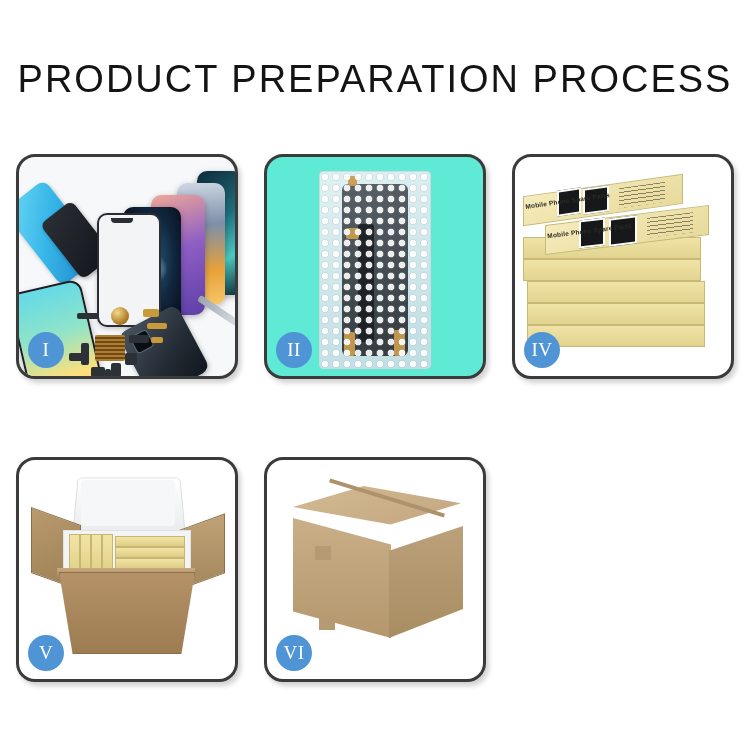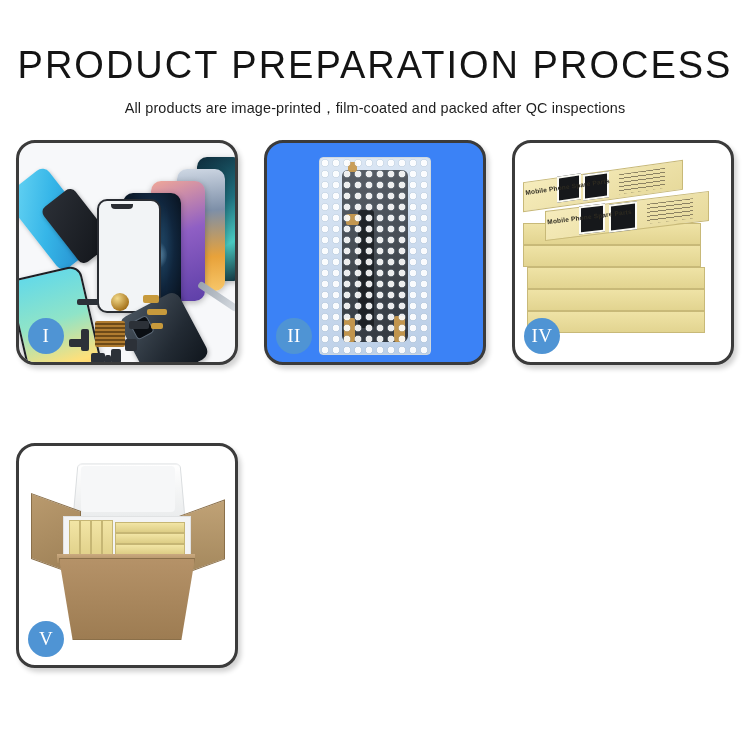--- a/index.html
+++ b/index.html
@@ -3,21 +3,21 @@
 <meta charset="utf-8">
 <style>
   html,body{margin:0;padding:0;}
   body{
     width:750px;height:750px;
     background:#ffffff;
     font-family:"Liberation Sans", sans-serif;
     overflow:hidden;
     position:relative;
   }
-  .page{width:750px;height:563px;position:relative;background:#fff;}
+  .page{width:750px;height:563px;position:relative;background:#fff;margin-top:14px;}
 
   
   .header{position:absolute;top:0;left:0;width:750px;text-align:center;}
   .title{
     margin:0;padding:0;
     font-size:38px;
     letter-spacing:2.0px;
     font-weight:400;
     color:#141414;
     line-height:1;
@@ -147,21 +147,21 @@
     position:absolute;border-radius:50%;
     background:radial-gradient(circle at 35% 30%,#f2d98a,#a8761f 70%,#6b4a12);
   }
   .tweezer{
     position:absolute;left:176px;top:150px;width:46px;height:7px;
     background:linear-gradient(90deg,#9aa3ad,#d8dde3);
     transform:rotate(34deg);border-radius:3px;
   }
 
   
-  .p2{background:#3b82f6;}
+  .p2{background:#5eead4;}
   .bag{
     position:absolute;left:52px;top:14px;width:110px;height:196px;
     background:linear-gradient(160deg,rgba(235,241,245,.92),rgba(208,219,228,.85));
     border:1px solid #cfd8df;border-radius:4px;
   }
   .bubbles{
     position:absolute;inset:0;
     background-image:radial-gradient(circle at 5px 5px, rgba(255,255,255,.95) 3.0px, rgba(160,178,192,.28) 3.6px, rgba(255,255,255,0) 4.4px);
     background-size:11px 11px;
     opacity:.95;
@@ -299,21 +299,20 @@
   }
   .c-tape{position:absolute;background:#b59b74;}
 </style>
 </head>
 <body>
 
 <div class="page">
 
   <div class="header">
     <h1 class="title">PRODUCT PREPARATION PROCESS</h1>
-    <p class="subtitle">All products are image-printed，film-coated and packed after QC inspections</p>
   </div>
 
   <div class="grid">
 
     <div class="panel p1">
       <div class="panel-art">
         <div class="ph ph-a"></div>
         <div class="ph ph-a2"></div>
         <div class="ph ph-teal"></div>
         <div class="ph ph-gold"></div>
@@ -396,15 +395,26 @@
         <div class="v-yel" style="left:96px;top:76px;width:68px;height:9px;"></div>
         <div class="v-yel" style="left:96px;top:87px;width:68px;height:9px;"></div>
         <div class="v-yel" style="left:96px;top:98px;width:68px;height:9px;"></div>
         <div class="v-yel" style="left:96px;top:109px;width:68px;height:8px;"></div>
         <div class="v-rim"></div>
         <div class="v-body"></div>
       </div>
       <div class="badge">V</div>
     </div>
 
+    <div class="panel p6">
+      <div class="panel-art">
+        <div class="c-top"></div>
+        <div class="c-front"></div>
+        <div class="c-side"></div>
+        <div class="c-seam"></div>
+        <div class="c-tape" style="left:48px;top:86px;width:16px;height:14px;"></div>
+        <div class="c-tape" style="left:52px;top:156px;width:16px;height:14px;"></div>
+      </div>
+      <div class="badge">VI</div>
+    </div>
 
   </div>
 </div>
 
 </body></html>

